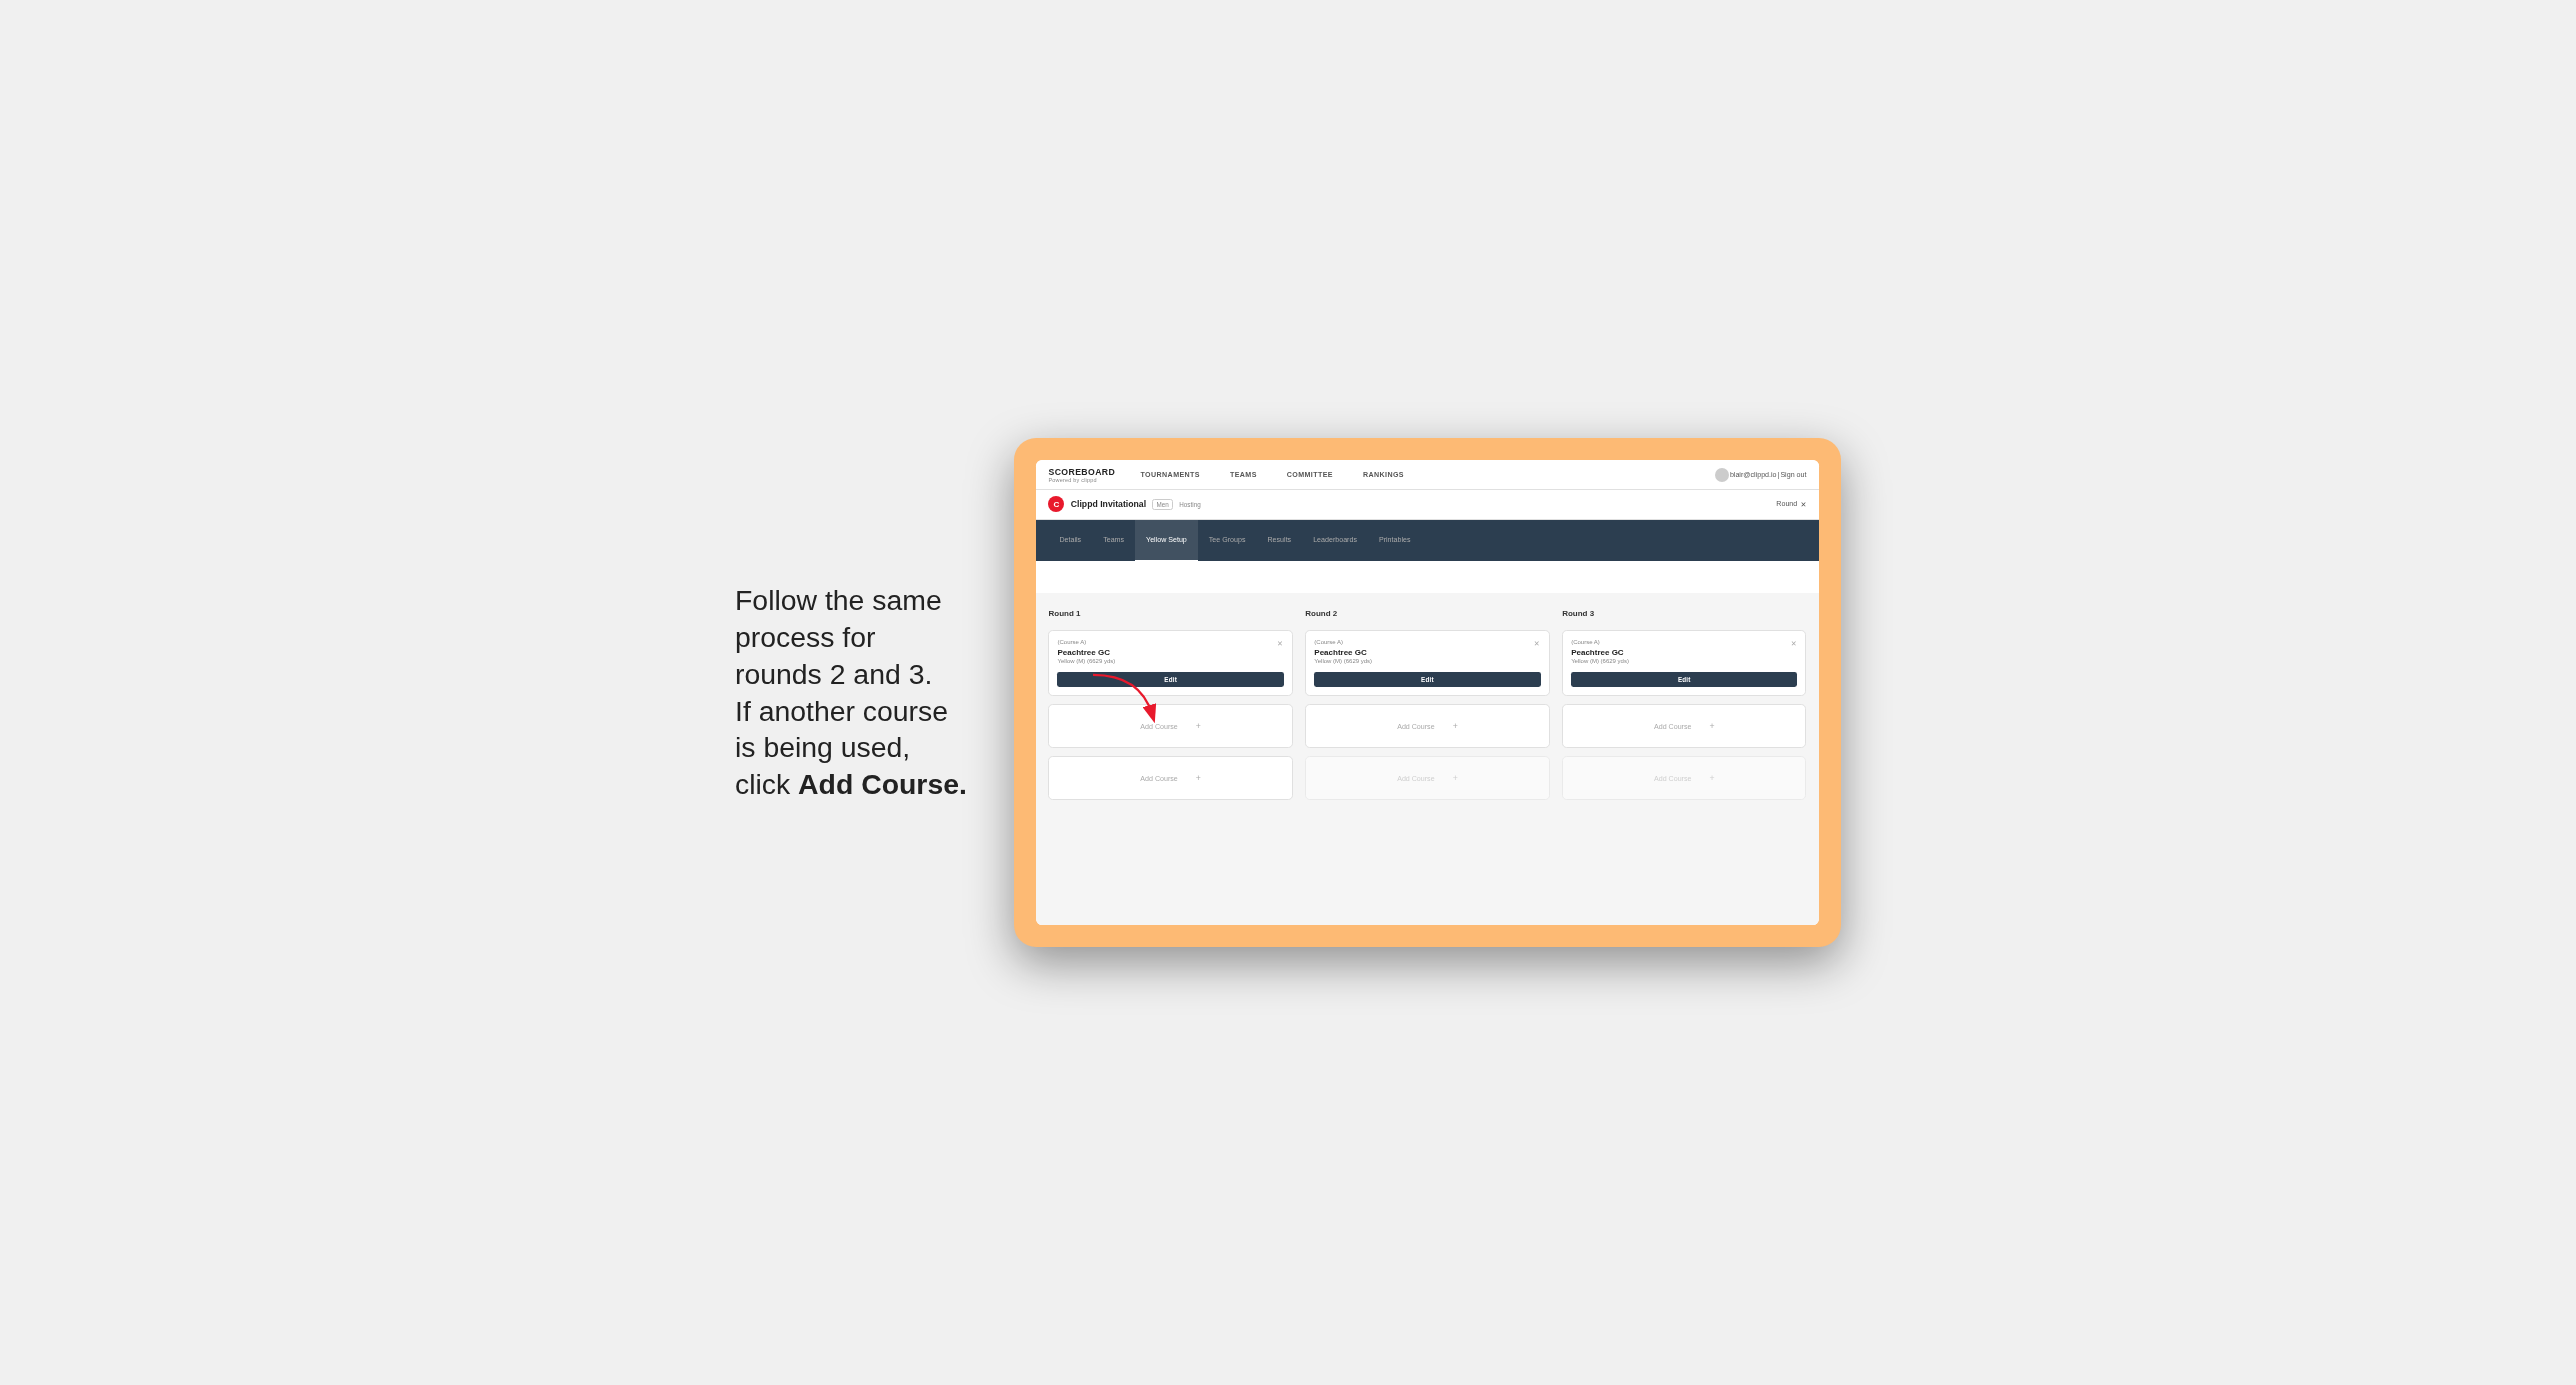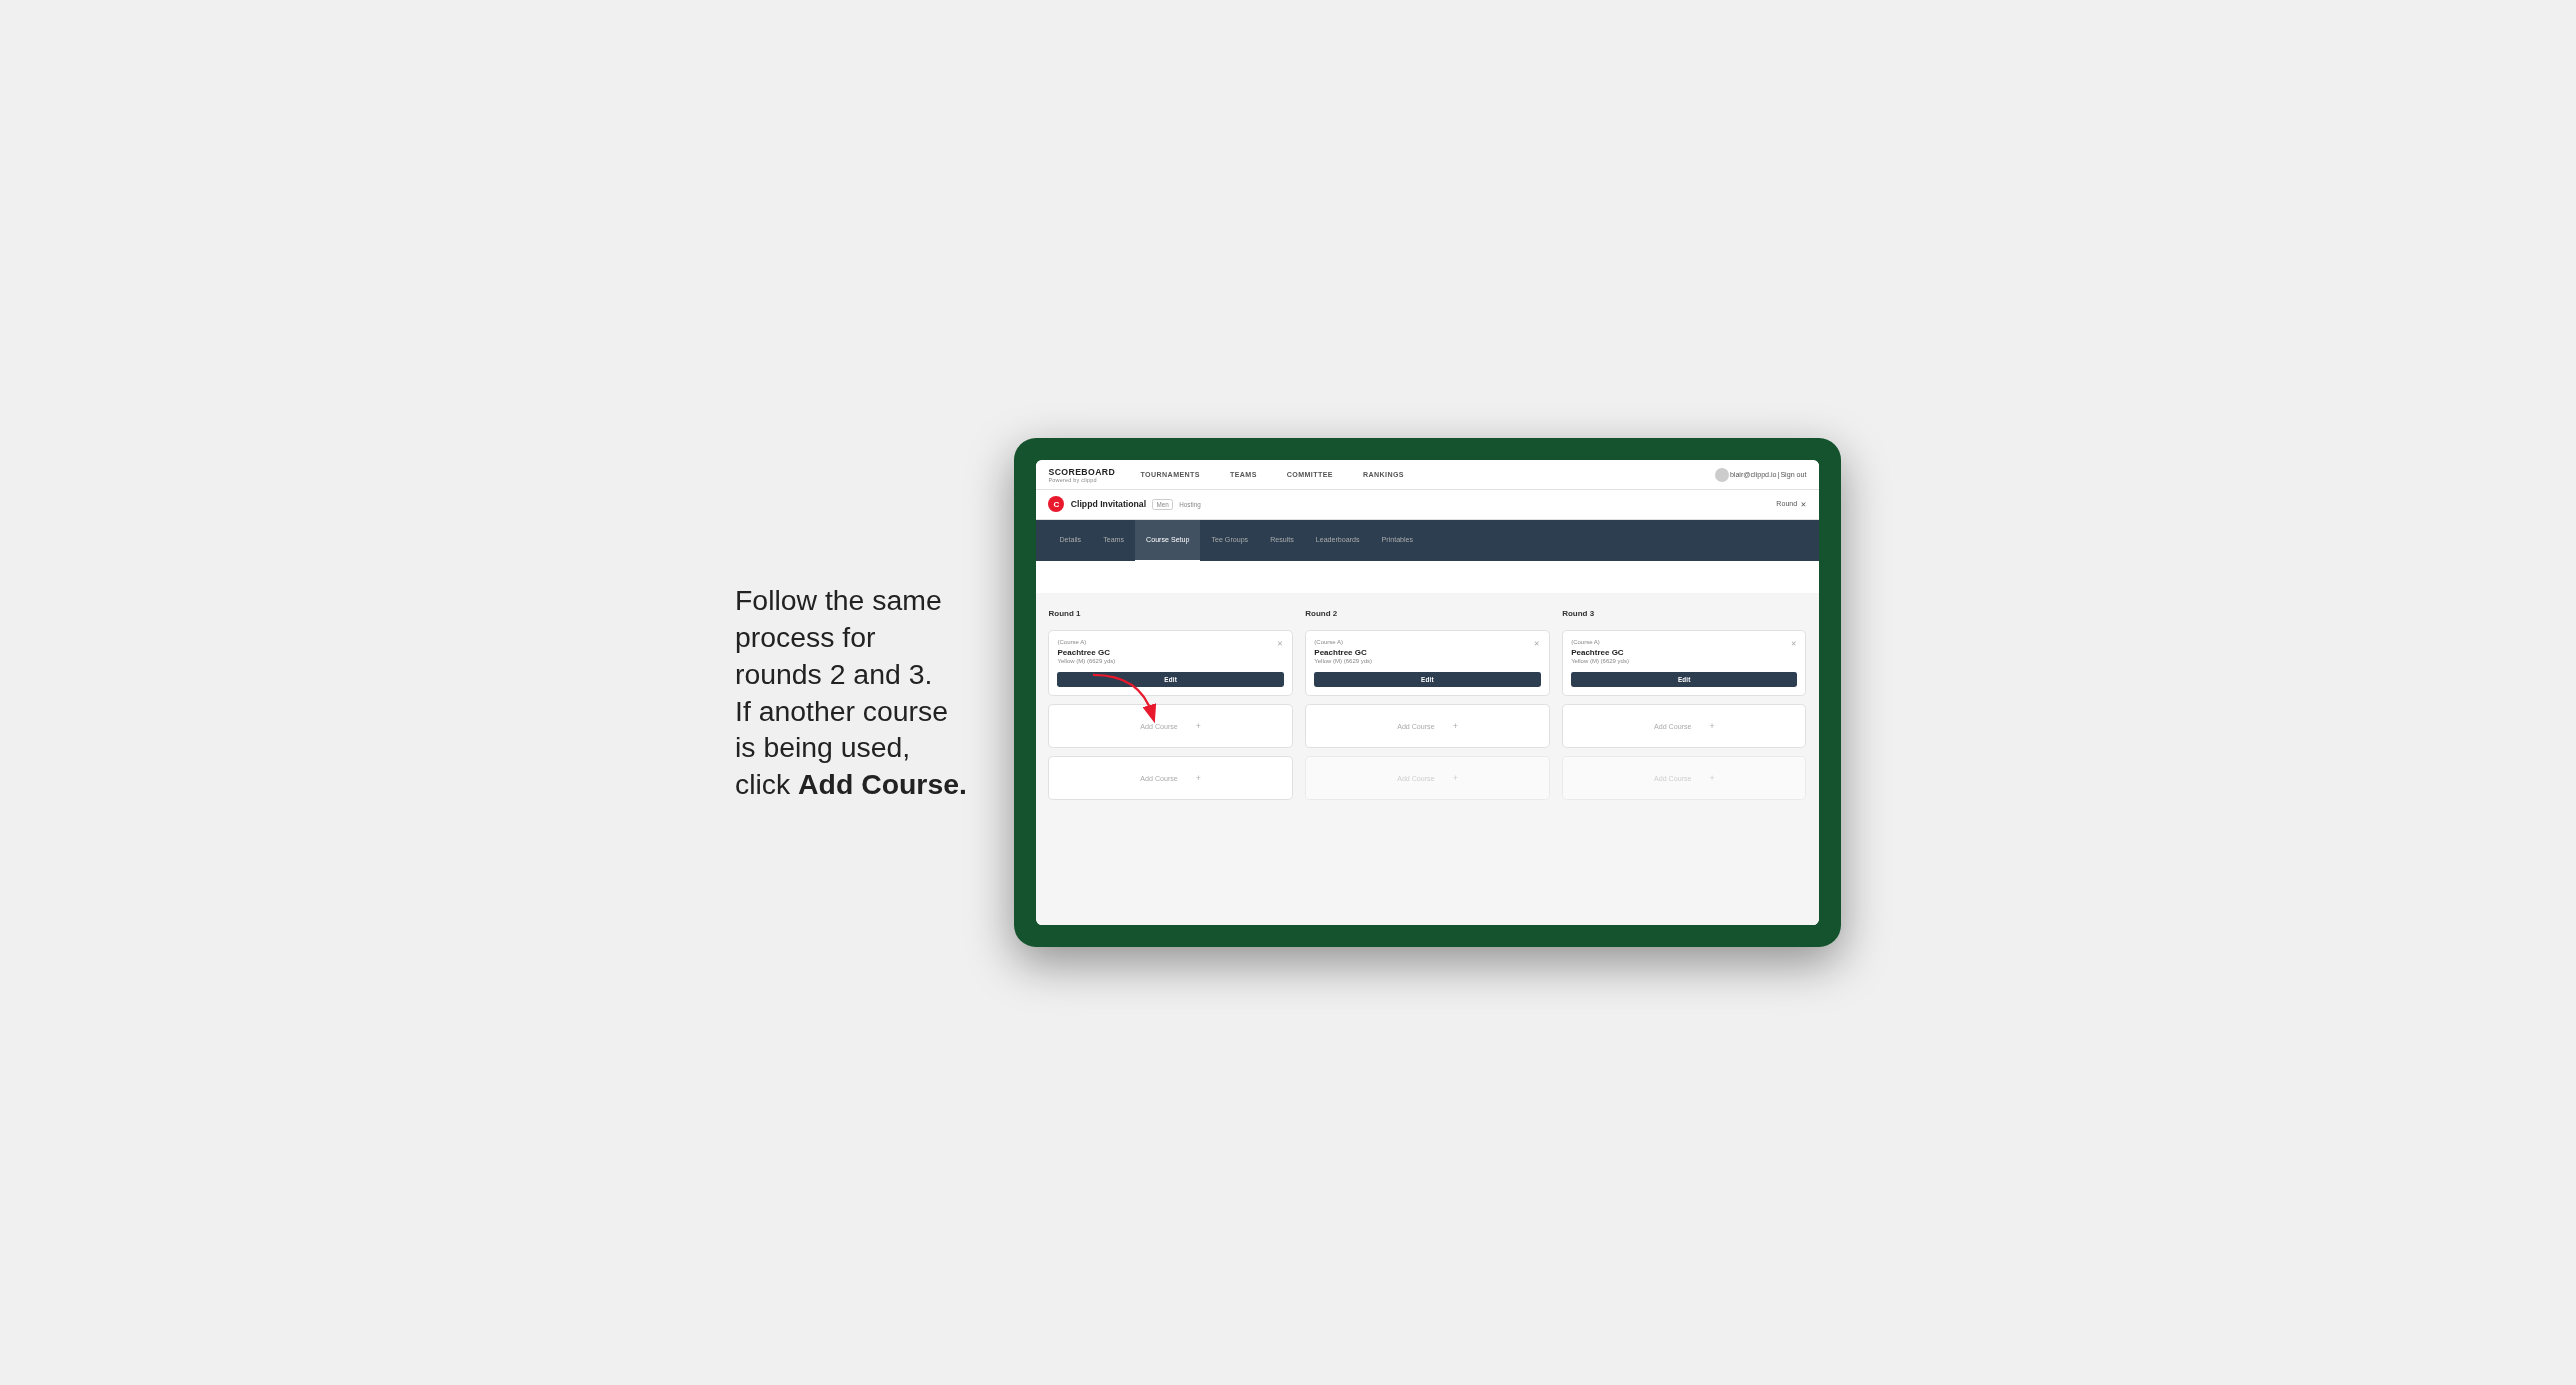--- a/index.html
+++ b/index.html
@@ -28,21 +28,21 @@
       max-width: 268px;
       flex-shrink: 0;
     }
     .instruction-text strong {
       font-weight: 800;
       margin-top: 34px;
     }
 
     .tablet-wrapper {
       flex: 1;
-      background: #14532d;
+      background: #fdba74;
       border-radius: 22px;
       padding: 22px;
       box-shadow: 0 16px 47px rgba(0,0,0,0.4);
       position: relative;
     }
 
     .tablet-screen {
       background: #fff;
       border-radius: 6.3px;
       overflow: hidden;
@@ -352,21 +352,21 @@
         </div>
         <div class="cancel-btn">
           <span>Round</span>
           <span>✕</span>
         </div>
       </div>
 
       <div class="tabs-bar">
         <div class="tab-item">Details</div>
         <div class="tab-item">Teams</div>
-        <div class="tab-item active">Course Setup</div>
+        <div class="tab-item active">Yellow Setup</div>
         <div class="tab-item">Tee Groups</div>
         <div class="tab-item">Results</div>
         <div class="tab-item">Leaderboards</div>
         <div class="tab-item">Printables</div>
       </div>
 
       <div class="main-content">
         <div class="rounds-grid">
 
           <div class="round-column">

